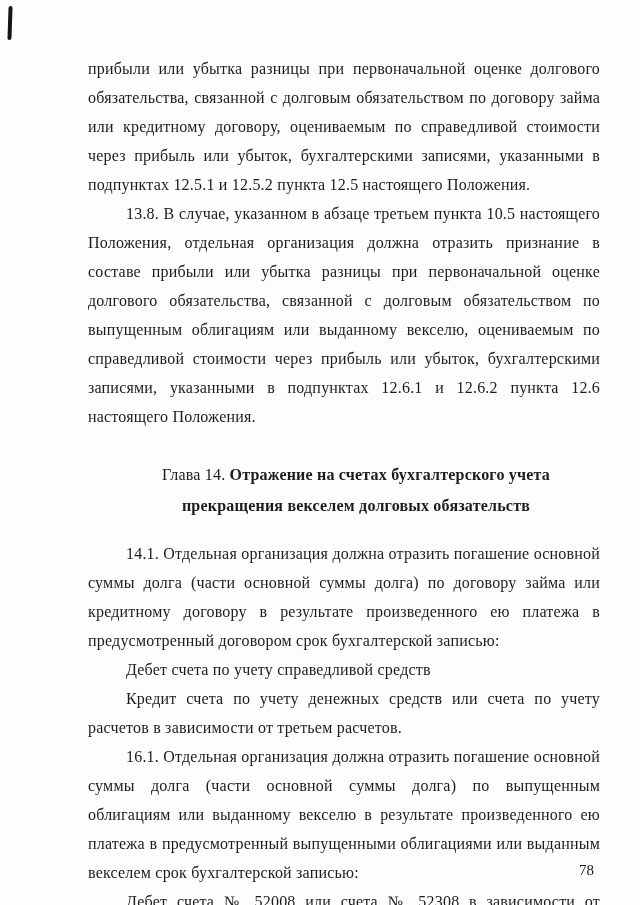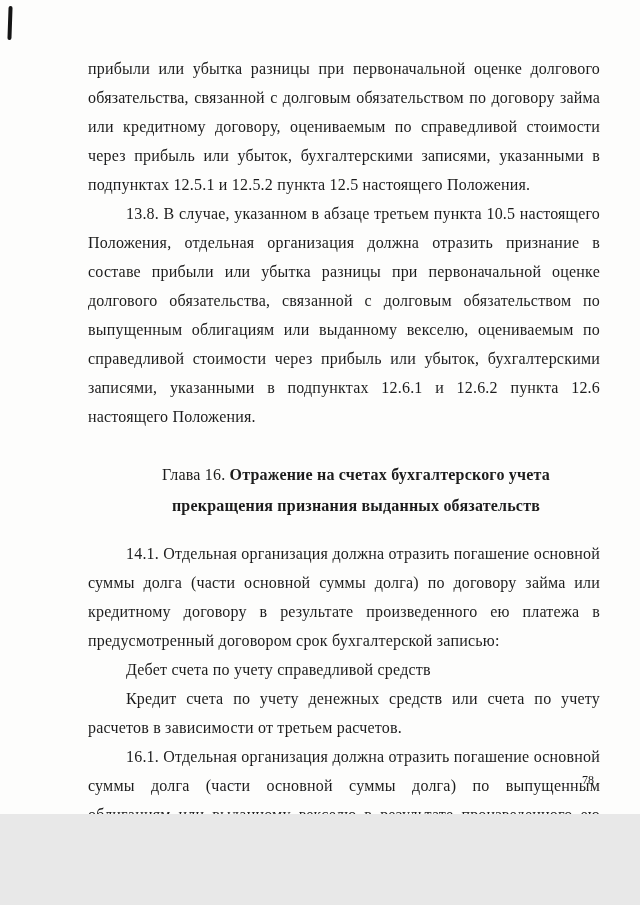--- a/index.html
+++ b/index.html
@@ -3,21 +3,21 @@
 <meta charset="utf-8">
 <style>
   html, body {
     margin: 0;
     padding: 0;
     background: #e8e8e8;
   }
   .page {
     position: relative;
     width: 640px;
-    height: 814px;
+    height: 905px;
     margin: 0 auto;
     background: #fdfdfc;
     overflow: hidden;
     font-family: "Liberation Serif", "DejaVu Serif", serif;
     color: #1c1c1c;
   }
   .scan-artifact {
     position: absolute;
     left: 8px;
     top: 6px;
@@ -52,40 +52,40 @@
     line-height: 31px;
   }
   .heading .bold {
     font-weight: bold;
   }
   .page-number {
     position: absolute;
     right: 46px;
     bottom: 26px;
     font-family: "Liberation Serif", "DejaVu Serif", serif;
-    font-size: 12px;
+    font-size: 15px;
     color: #1c1c1c;
   }
 </style>
 </head>
 <body>
 
 <div class="page">
 
   <div class="scan-artifact"></div>
 
   <div class="text-block">
 
     <p class="just">прибыли или убытка разницы при первоначальной оценке долгового обязательства, связанной с долговым обязательством по договору займа или кредитному договору, оцениваемым по справедливой стоимости через прибыль или убыток, бухгалтерскими записями, указанными в подпунктах 12.5.1 и 12.5.2 пункта 12.5 настоящего Положения.</p>
 
     <p class="just indent">13.8. В случае, указанном в абзаце третьем пункта 10.5 настоящего Положения, отдельная организация должна отразить признание в составе прибыли или убытка разницы при первоначальной оценке долгового обязательства, связанной с долговым обязательством по выпущенным облигациям или выданному векселю, оцениваемым по справедливой стоимости через прибыль или убыток, бухгалтерскими записями, указанными в подпунктах 12.6.1 и 12.6.2 пункта 12.6 настоящего Положения.</p>
 
     <p class="heading">
-      <span>Глава 16.</span>
-      <span class="bold">Отражение на счетах бухгалтерского учета прекращения признания выданных обязательств</span>
+      <span>Глава 14.</span>
+      <span class="bold">Отражение на счетах бухгалтерского учета прекращения векселем долговых обязательств</span>
     </p>
 
     <p class="just indent">14.1. Отдельная организация должна отразить погашение основной суммы долга (части основной суммы долга) по договору займа или кредитному договору в результате произведенного ею платежа в предусмотренный договором срок бухгалтерской записью:</p>
 
     <p class="indent">Дебет счета по учету справедливой средств</p>
 
     <p class="just indent">Кредит счета по учету денежных средств или счета по учету расчетов в зависимости от третьем расчетов.</p>
 
     <p class="just indent">16.1. Отдельная организация должна отразить погашение основной суммы долга (части основной суммы долга) по выпущенным облигациям или выданному векселю в результате произведенного ею платежа в предусмотренный выпущенными облигациями или выданным векселем срок бухгалтерской записью:</p>
 

